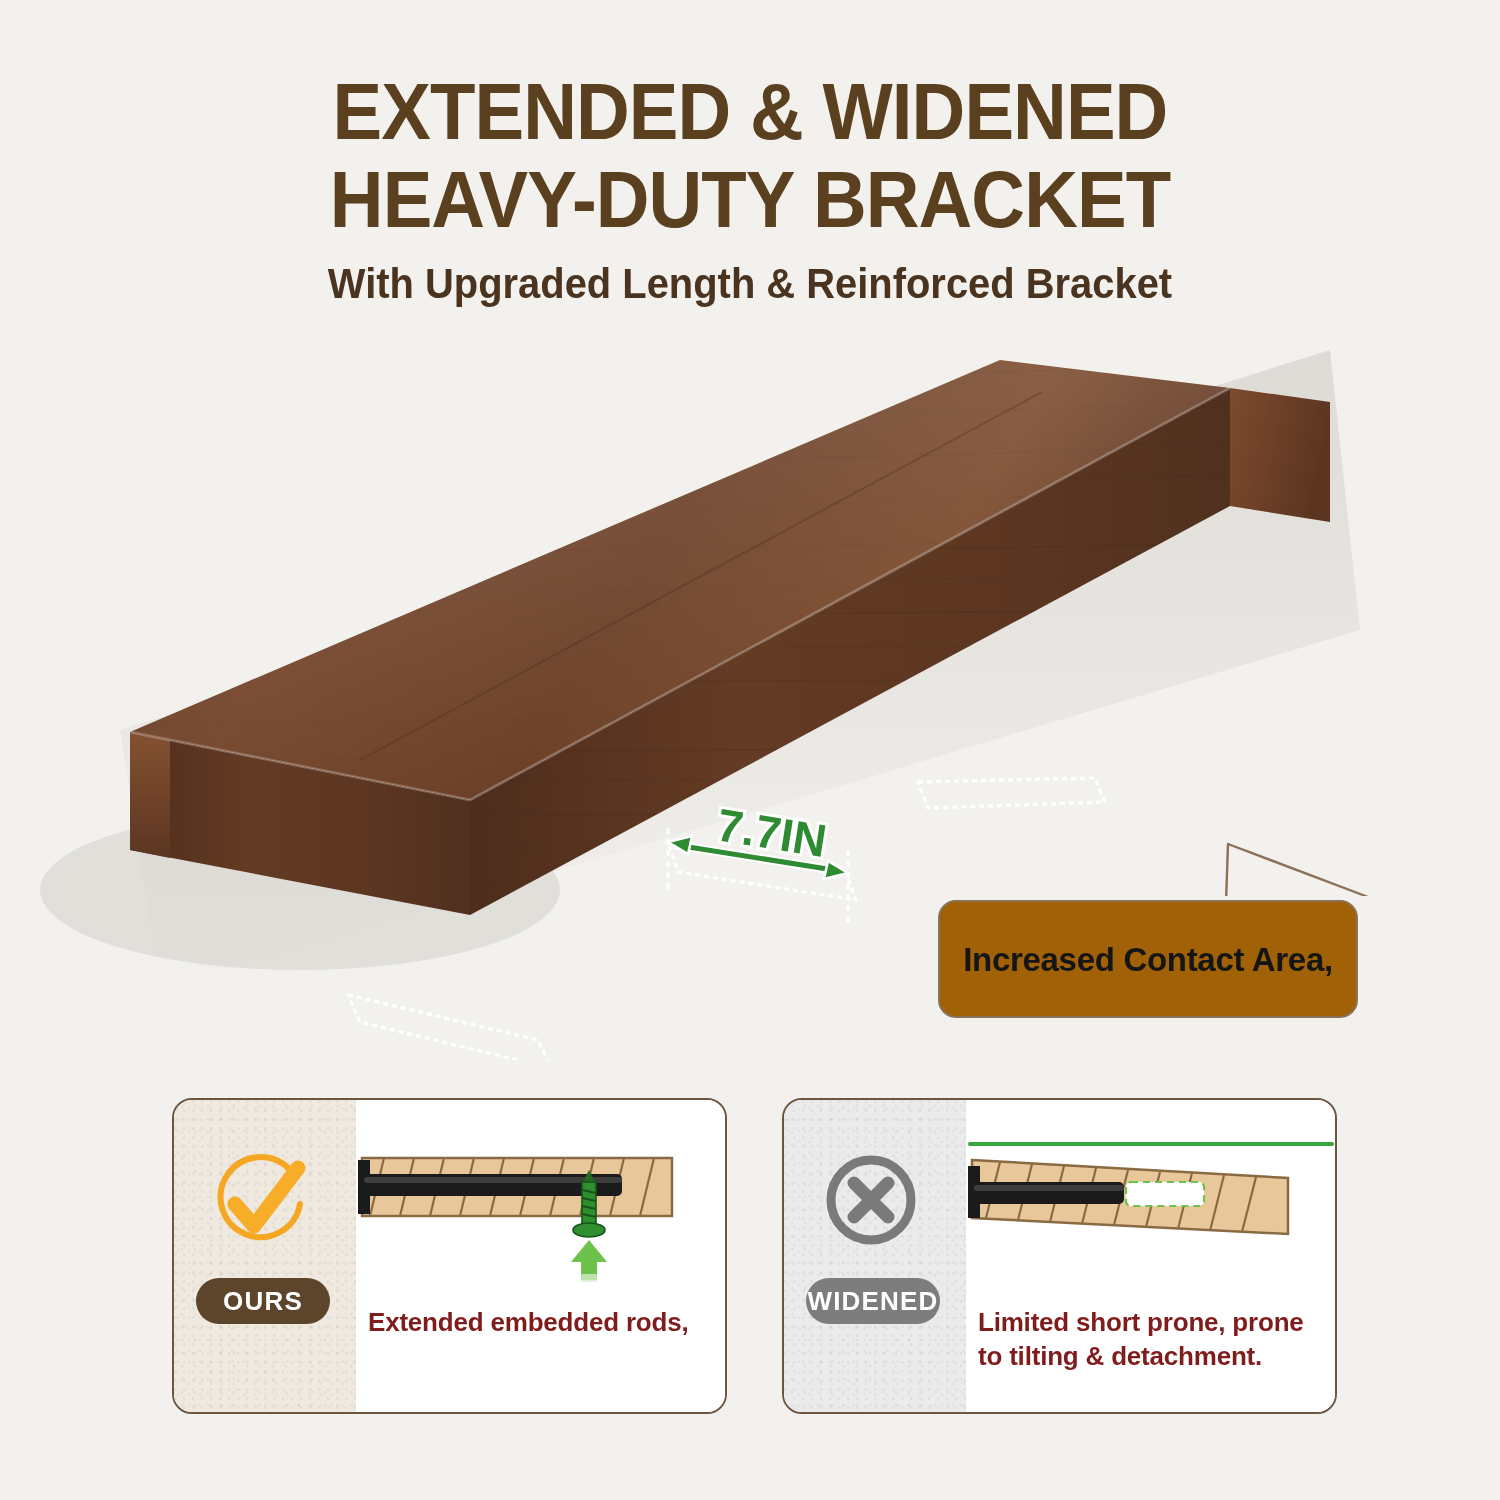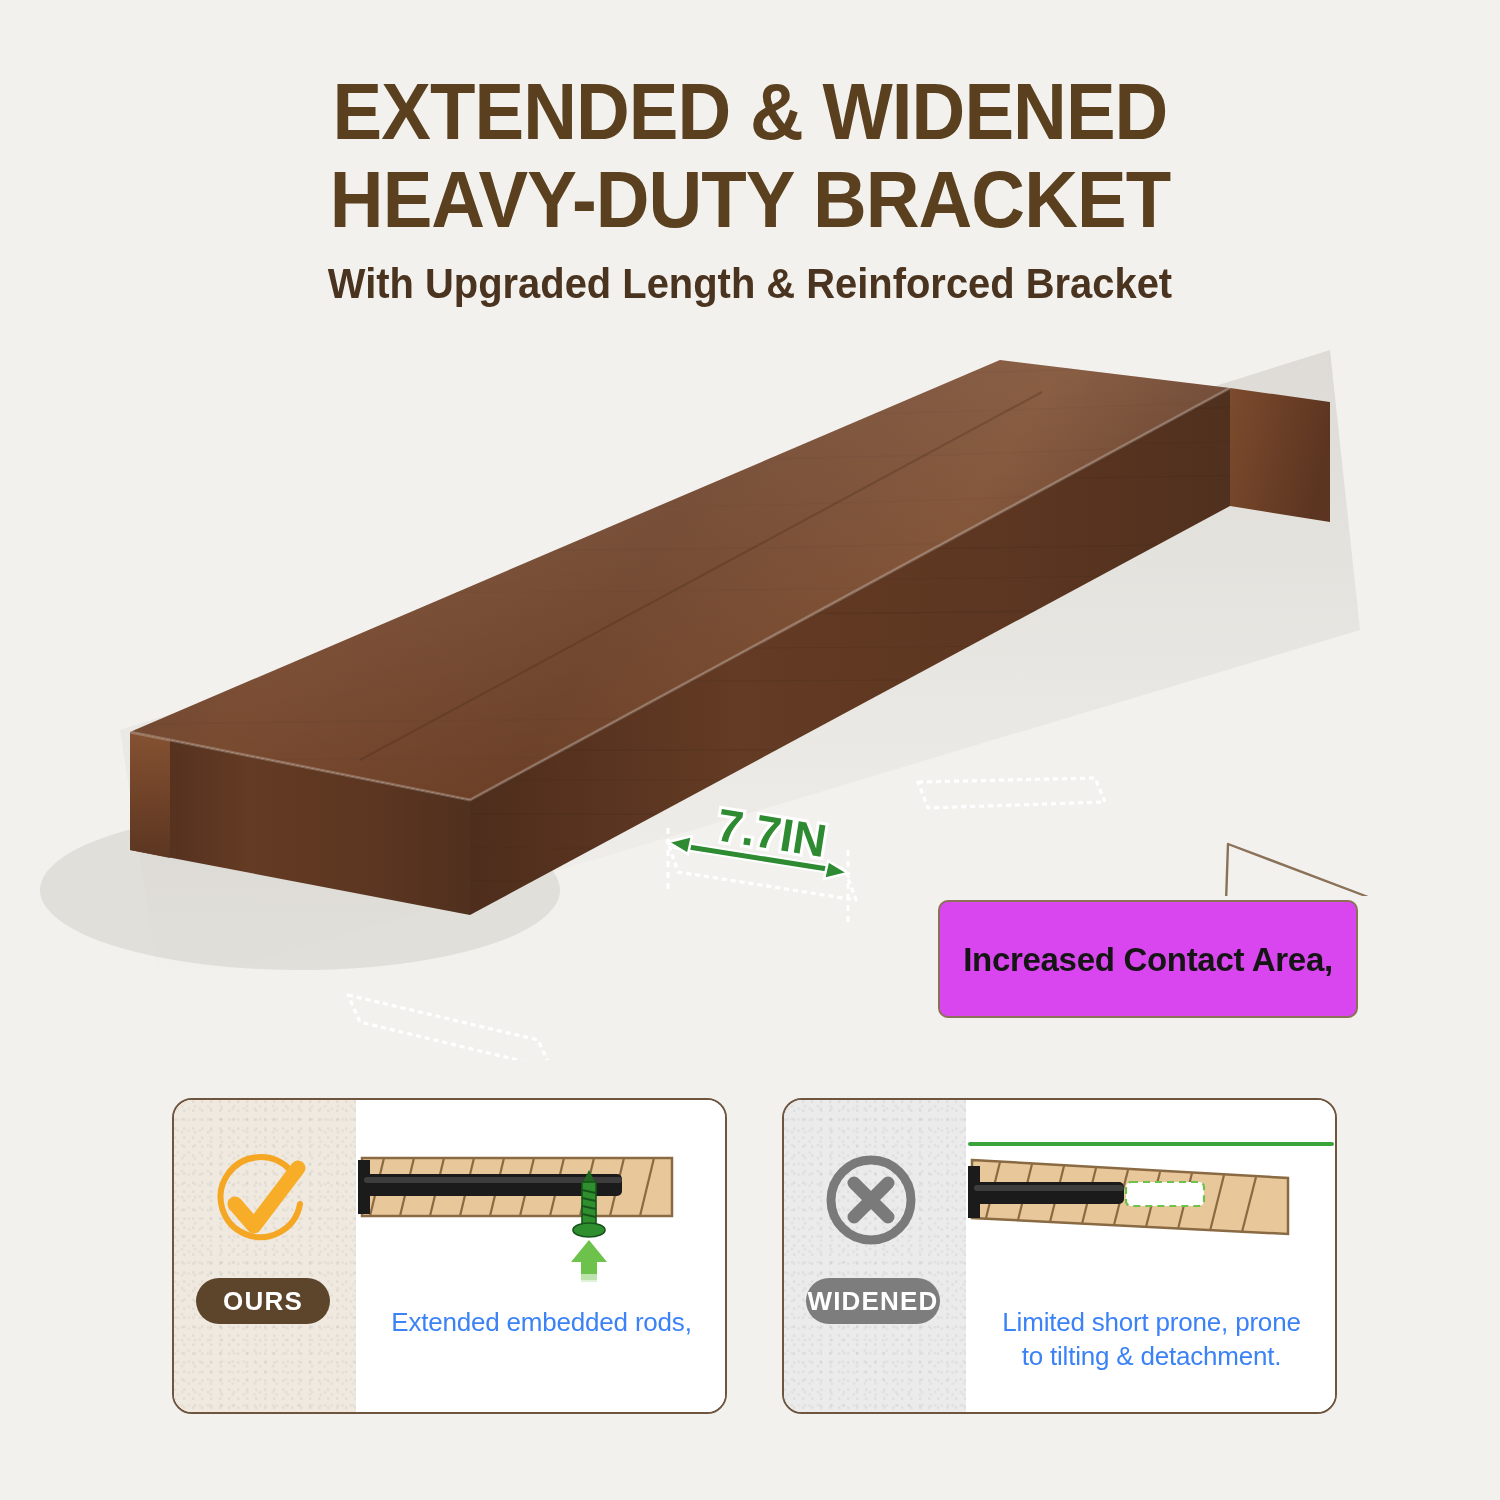--- a/index.html
+++ b/index.html
@@ -37,22 +37,22 @@
   }
 
   
   #hero{position:absolute;left:0;top:330px;width:1500px;height:730px;}
   #hero svg{display:block;}
 
   
   #bubble{
     position:absolute;left:938px;top:900px;width:420px;height:118px;
     border:2px solid #8a7158;
-    border-radius:10px;
-    background:#d946ef;
+    border-radius:18px;
+    background:#a16207;
     box-sizing:border-box;
     display:flex;flex-direction:column;
     align-items:center;justify-content:center;
   }
   #bubble .bline{
     font-size:33px;line-height:41px;font-weight:bold;
     color:#151515;letter-spacing:-0.3px;
   }
   #bubble-tail{position:absolute;left:1180px;top:830px;width:220px;height:90px;}
 
@@ -98,22 +98,23 @@
   }
   #badge-ours{background:#5d452c;}
   #badge-others{background:#7d7d7d;}
 
   .panel-right{
     position:absolute;left:182px;top:0;right:0;bottom:0;background:#ffffff;
   }
   .diagram{position:absolute;left:0;top:22px;width:373px;height:160px;}
   .caption{
     position:absolute;left:12px;right:10px;top:205px;
-    font-size:26px;line-height:34px;color:#3b82f6;letter-spacing:-0.2px;
-    text-align:center;
+    font-size:26px;line-height:34px;color:#7f1d1d;letter-spacing:-0.2px;
+    text-align:left;
+    font-weight:bold;
   }
   .caption span{display:block;}
 </style>
 </head>
 <body>
 
 <div id="headline">
   <span class="h-line">EXTENDED &amp; WIDENED</span>
   <span class="h-line">HEAVY-DUTY BRACKET</span>
   <span id="subtitle">With Upgraded Length &amp; Reinforced Bracket</span>

